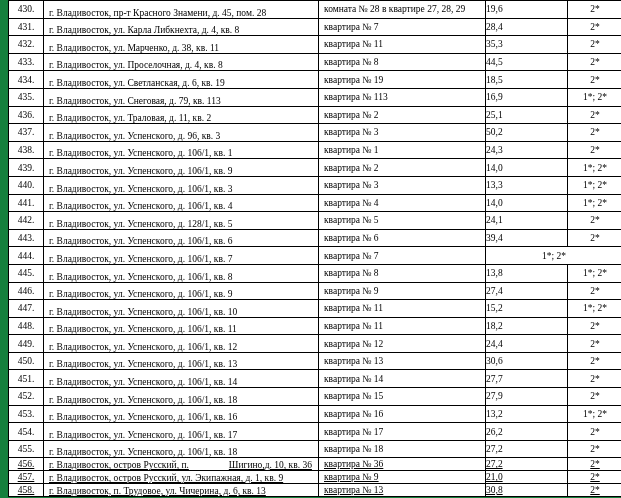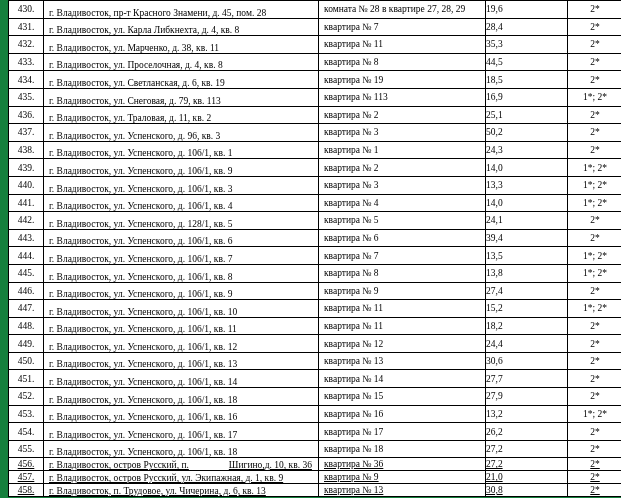--- a/index.html
+++ b/index.html
@@ -296,23 +296,20 @@
       <div class="row">
         <div class="cell c-num">
           <span>444.</span>
         </div>
         <div class="cell c-addr">
           <span>г. Владивосток, ул. Успенского, д. 106/1, кв. 7</span>
         </div>
         <div class="cell c-prem">
           <span>квартира № 7</span>
         </div>
-        <div class="cell c-area">
-          <span>13,5</span>
-        </div>
         <div class="cell c-note">
           <span>1*; 2*</span>
         </div>
       </div>
       <div class="row">
         <div class="cell c-num">
           <span>445.</span>
         </div>
         <div class="cell c-addr">
           <span>г. Владивосток, ул. Успенского, д. 106/1, кв. 8</span>

